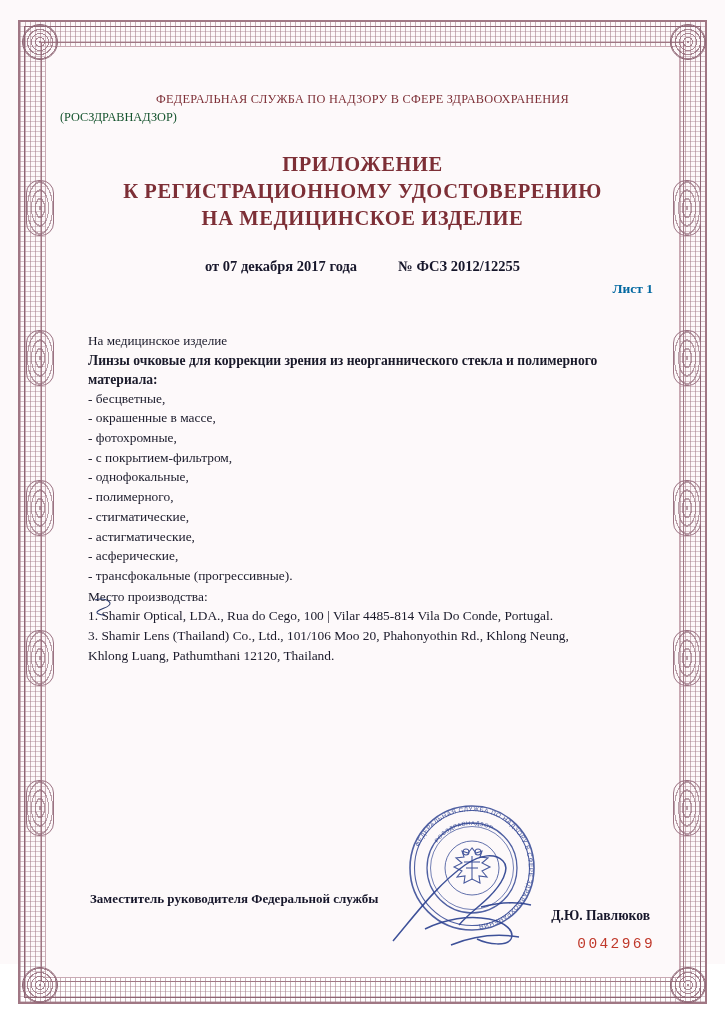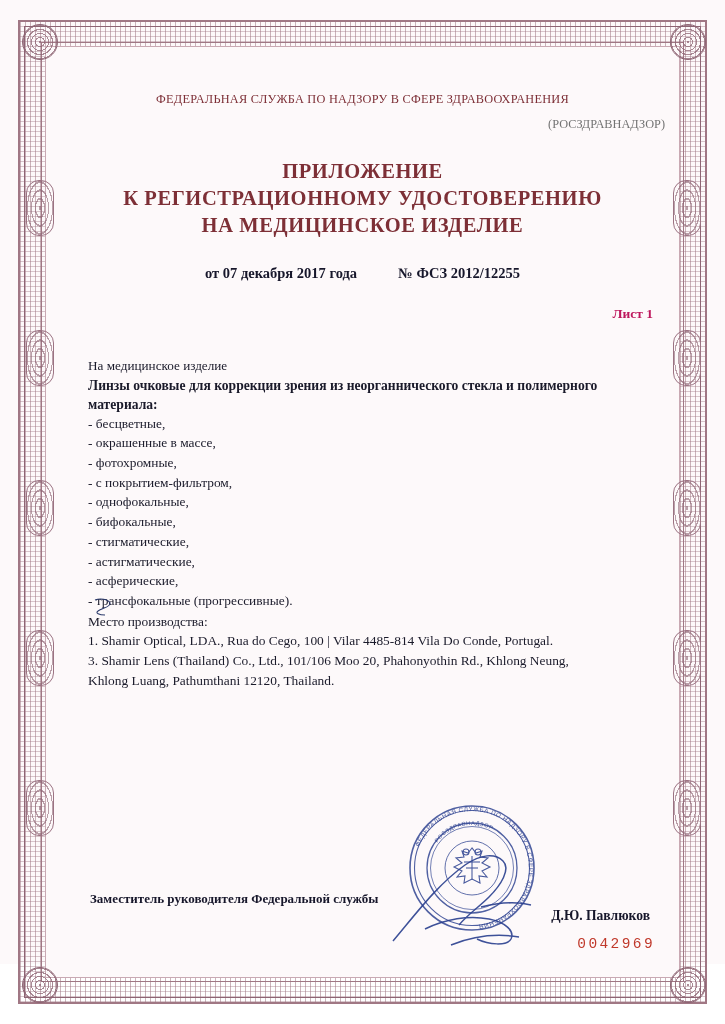--- a/index.html
+++ b/index.html
@@ -112,24 +112,24 @@
   .org-line {
     text-align: center;
     font-size: 12.3px;
     letter-spacing: 0.25px;
     color: #7d2f36;
     margin-top: 32px;
     font-variant: small-caps;
     font-family: "Liberation Serif", serif;
   }
   .org-line2 {
-    text-align: right;
+    text-align: left;
     font-size: 12.3px;
-    color: #737373;
-    margin-top: 10px;
+    color: #14532d;
+    margin-top: 3px;
     font-variant: small-caps;
   }
 
   .doc-title {
     text-align: center;
     color: #7d2f36;
     font-weight: bold;
     font-size: 20.5px;
     letter-spacing: 0.6px;
     margin-top: 26px;
@@ -140,25 +140,25 @@
     text-align: center;
     margin-top: 26px;
     font-weight: bold;
     font-size: 14.5px;
     color: #17172b;
   }
   .doc-meta .gap { display: inline-block; width: 34px; }
 
   .sheet-no {
     text-align: right;
-    margin-top: 24px;
+    margin-top: 6px;
     margin-right: 12px;
     font-weight: bold;
     font-size: 13.5px;
-    color: #be185d;
+    color: #0369a1;
   }
 
   .body-block {
     margin-top: 34px;
     margin-left: 28px;
     font-size: 13.4px;
     line-height: 1.47;
   }
   .body-lead { font-size: 13.2px; }
   .product-name {
@@ -271,21 +271,21 @@
     <div class="body-block">
       <div class="body-lead">На медицинское изделие</div>
       <div class="product-name">Линзы очковые для коррекции зрения из неорганнического стекла и полимерного</div>
       <div class="product-name">материала:</div>
 
       <div class="list-line">- бесцветные,</div>
       <div class="list-line">- окрашенные в массе,</div>
       <div class="list-line">- фотохромные,</div>
       <div class="list-line">- с покрытием-фильтром,</div>
       <div class="list-line">- однофокальные,</div>
-      <div class="list-line">- бифокальные,</div>
+      <div class="list-line">- полимерного,</div>
       <div class="list-line">- стигматические,</div>
       <div class="list-line">- астигматические,</div>
       <div class="list-line">- асферические,</div>
       <div class="list-line">- трансфокальные (прогрессивные).</div>
 
       <div class="mfg-label">Место производства:</div>
       <div class="mfg-line">1. Shamir Optical, LDA., Rua do Cego, 100 | Vilar 4485-814 Vila Do Conde, Portugal.</div>
       <div class="mfg-line">3. Shamir Lens (Thailand) Co., Ltd., 101/106 Moo 20, Phahonyothin Rd., Khlong Neung,</div>
       <div class="mfg-line">Khlong Luang, Pathumthani 12120, Thailand.</div>
     </div>

